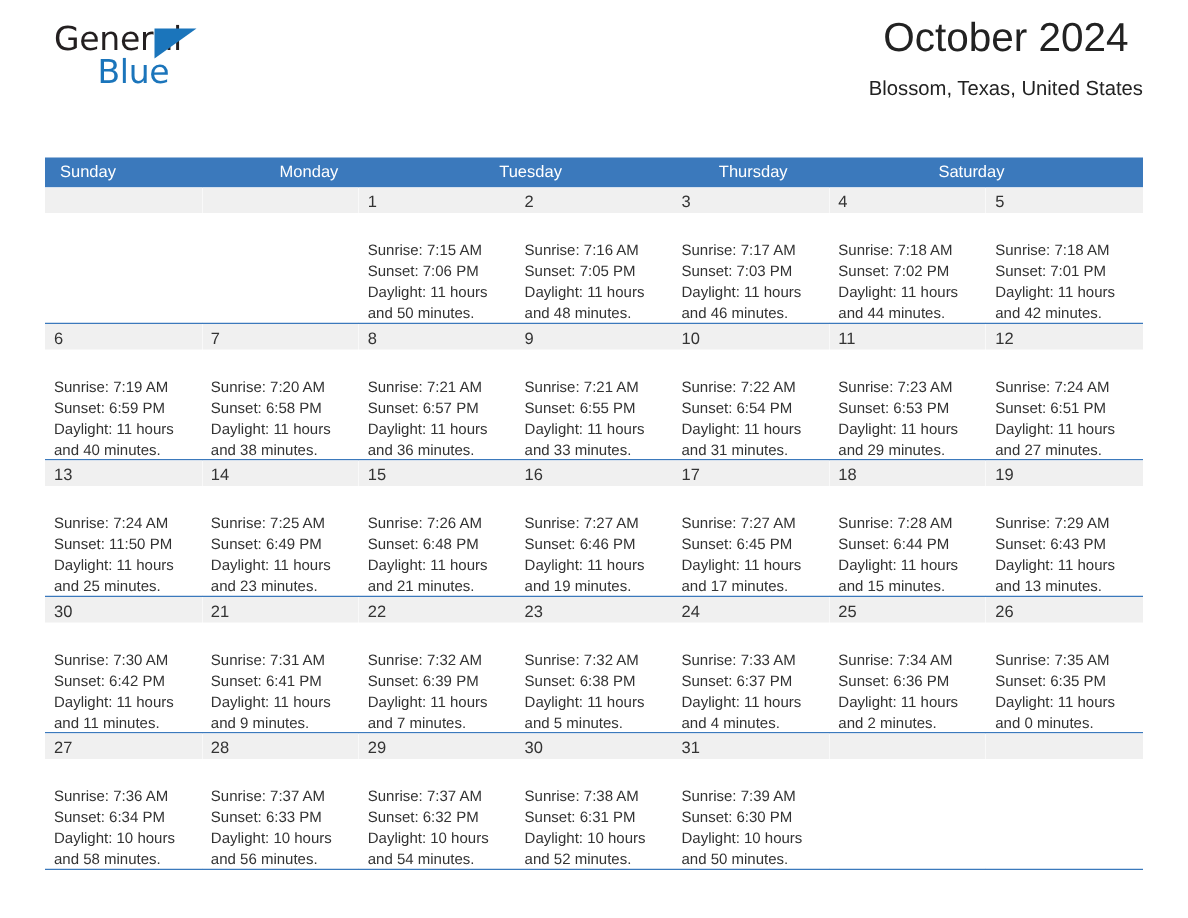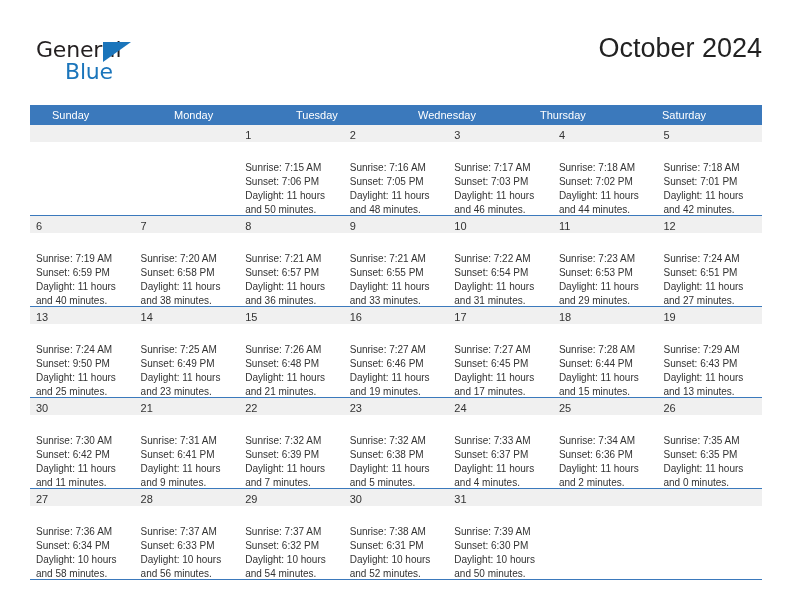--- a/index.html
+++ b/index.html
@@ -18,21 +18,21 @@
     position: relative;
     width: 792px;
     height: 612px;
     box-sizing: border-box;
   }
 
   
   .header {
     position: absolute;
     left: 30px;
-    top: 31px;
+    top: 8px;
     width: 732px;
     height: 76px;
   }
 
   .logo {
     position: absolute;
     left: 6px;
     top: 8px;
     width: 120px;
     height: 50px;
@@ -101,21 +101,21 @@
   .weekday-row {
     display: flex;
     background: #3b79bc;
     height: 20px;
   }
   .weekday {
     flex: 1 1 0;
     color: #ffffff;
     font-size: 11px;
     line-height: 20px;
-    padding-left: 22px;
+    padding-left: 10px;
     box-sizing: border-box;
     white-space: nowrap;
     overflow: hidden;
   }
 
   .week-row {
     display: flex;
     border-top: 1px solid #3b79bc;
     height: 90px;
   }
@@ -170,31 +170,31 @@
   <div class="header">
 
     <div class="logo">
       <span class="logo-general">General</span>
       <span class="logo-triangle"></span>
       <span class="logo-blue">Blue</span>
     </div>
 
     <div class="title-block">
       <div class="month-title">October 2024</div>
+      <div class="location">Blossom, Texas, United States</div>
     </div>
 
   </div>
 
   <div class="calendar">
 
     <div class="weekday-row">
       <div class="weekday">Sunday</div>
       <div class="weekday">Monday</div>
       <div class="weekday">Tuesday</div>
-      <div class="weekday">Wednesday</div>
       <div class="weekday">Thursday</div>
       <div class="weekday">Saturday</div>
     </div>
 
     <div class="week-row first">
       <div class="day-cell empty">
         <div class="day-number-band"><span class="day-number"></span></div>
         <div class="day-info">
           <div class="info-line"></div>
           <div class="info-line"></div>
@@ -322,21 +322,21 @@
           <div class="info-line">and 27 minutes.</div>
         </div>
       </div>
     </div>
 
     <div class="week-row">
       <div class="day-cell">
         <div class="day-number-band"><span class="day-number">13</span></div>
         <div class="day-info">
           <div class="info-line">Sunrise: 7:24 AM</div>
-          <div class="info-line">Sunset: 9:50 PM</div>
+          <div class="info-line">Sunset: 11:50 PM</div>
           <div class="info-line">Daylight: 11 hours</div>
           <div class="info-line">and 25 minutes.</div>
         </div>
       </div>
       <div class="day-cell">
         <div class="day-number-band"><span class="day-number">14</span></div>
         <div class="day-info">
           <div class="info-line">Sunrise: 7:25 AM</div>
           <div class="info-line">Sunset: 6:49 PM</div>
           <div class="info-line">Daylight: 11 hours</div>

